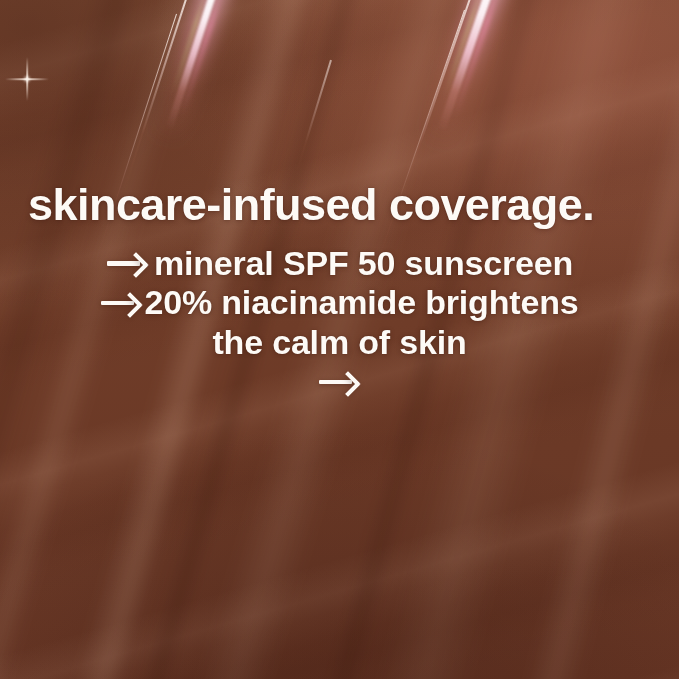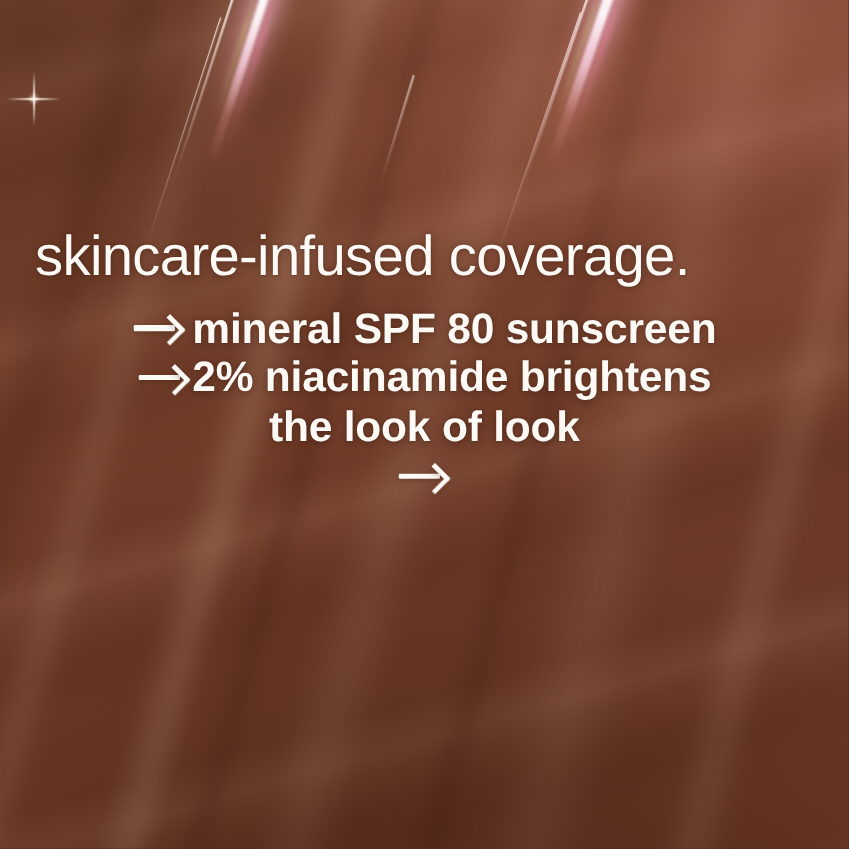--- a/index.html
+++ b/index.html
@@ -195,21 +195,21 @@
     z-index: 10;
   }
 
   .headline {
     position: absolute;
     left: 28px;
     top: 152px;
     width: 630px;
     font-size: 45px;
     line-height: 1.0;
-    font-weight: 400;
+    font-weight: 700;
     letter-spacing: -0.012em;
     color: #fdfaf6;
     text-shadow: 0 1px 5px rgba(58,22,12,0.38), 0 0 1px rgba(58,22,12,0.5);
     white-space: nowrap;
   }
 
   .bullets {
     position: absolute;
     left: 0;
     right: 0;
@@ -315,26 +315,26 @@
     <i class="dot"></i>
   </div>
 
   <div class="content">
 
     <h1 class="headline">skincare-infused coverage.</h1>
 
     <div class="bullets">
 
       <div class="bullet b1">
-        <span class="b-line"><span class="arrow-glyph"><span class="shaft"></span><span class="head"></span></span><span>mineral SPF 80 sunscreen</span></span>
+        <span class="b-line"><span class="arrow-glyph"><span class="shaft"></span><span class="head"></span></span><span>mineral SPF 50 sunscreen</span></span>
       </div>
 
       <div class="bullet b2">
-        <span class="b-line"><span class="arrow-glyph arrow-tight"><span class="shaft"></span><span class="head"></span></span><span>2% niacinamide brightens</span></span>
-        <span class="b-line">the look of look</span>
+        <span class="b-line"><span class="arrow-glyph arrow-tight"><span class="shaft"></span><span class="head"></span></span><span>20% niacinamide brightens</span></span>
+        <span class="b-line">the calm of skin</span>
       </div>
 
       <div class="bullet b3">
         <span class="b-line"><span class="arrow-glyph arrow-tight"><span class="shaft"></span><span class="head"></span></span></span>
       </div>
 
     </div>
   </div>
 </div>
 

